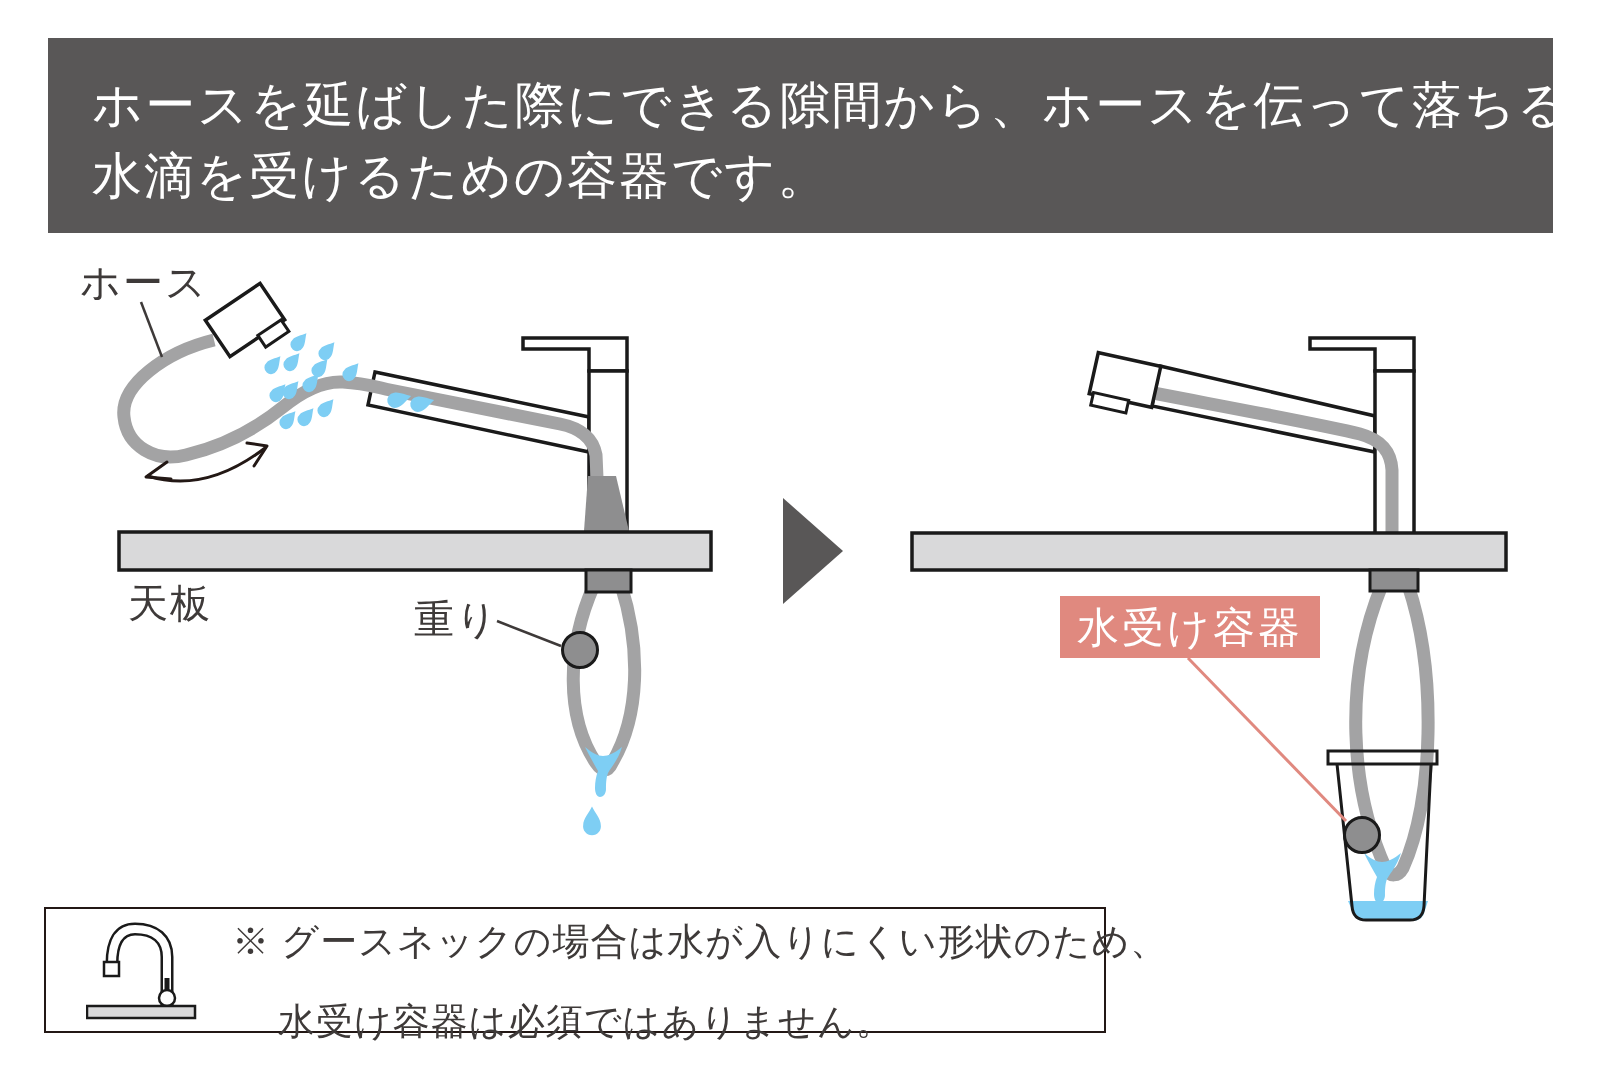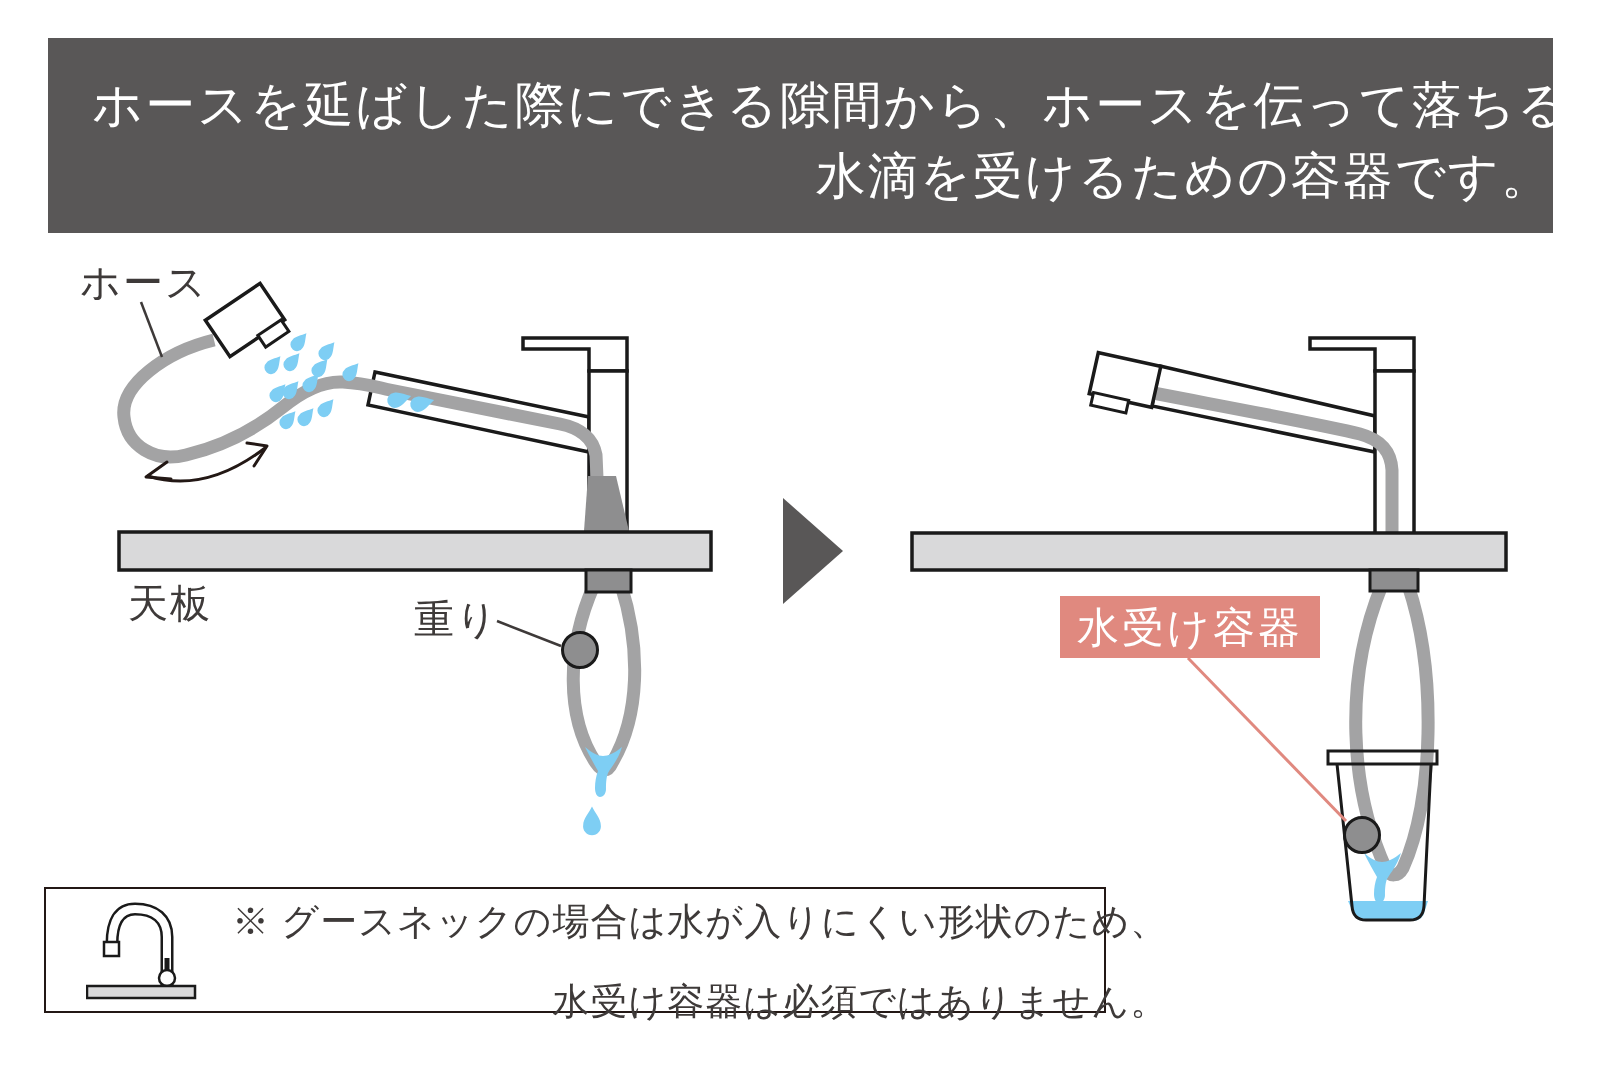--- a/index.html
+++ b/index.html
@@ -1,20 +1,19 @@
 <!DOCTYPE html>
 <html><head>
 <meta charset="utf-8">
 <style>
   html,body { margin:0; padding:0; background:#ffffff; }
   .stage {
     position:relative; width:1600px; height:1067px; overflow:hidden;
     background:#ffffff;
     font-family:"Liberation Sans", sans-serif;
-    text-align:right;
   }
   .banner {
     position:absolute; left:48px; top:38px; width:1505px; height:195px;
     background:#595757; color:#ffffff; box-sizing:border-box;
     padding:32px 0 0 44px; font-size:50px; line-height:71px;
     letter-spacing:2px; white-space:nowrap;
   }
   .banner div { height:71px; }
   svg.diagram { position:absolute; left:0; top:0; }
   .outline { fill:#ffffff; stroke:#1a1a1a; stroke-width:3.5; }
@@ -25,21 +24,21 @@
   .water { fill:#7ecef4; }
   .counter { fill:#d9d9da; stroke:#1a1a1a; stroke-width:3.5; }
   .jlabel { font-size:40px; fill:#3e3a39; letter-spacing:2px; }
   .leader { stroke:#3e3a39; stroke-width:2.5; fill:none; }
   .swing  { stroke:#231815; stroke-width:3; fill:none; stroke-linecap:round; stroke-linejoin:round; }
   .pinkbox { fill:#e0897f; }
   .pinkline { stroke:#e0897f; stroke-width:3; }
   .pinktext { font-size:42px; fill:#ffffff; letter-spacing:3px; text-anchor:middle; }
   .cupstroke { fill:none; stroke:#1a1a1a; stroke-width:3; }
   .note {
-    position:absolute; left:44px; top:887px; width:1062px; height:126px;
+    position:absolute; left:44px; top:907px; width:1062px; height:126px;
     border:2.5px solid #231815; box-sizing:border-box; background:#ffffff;
   }
   .note-icon { position:absolute; left:40px; top:13px; }
   .note-text {
     position:absolute; left:186px; top:5px; font-size:37px; line-height:56px;
     color:#3e3a39; letter-spacing:1px; white-space:nowrap;
   }
   .note-text .l2 { padding-left:46px;margin-top:24px; }
 </style>
 </head>

